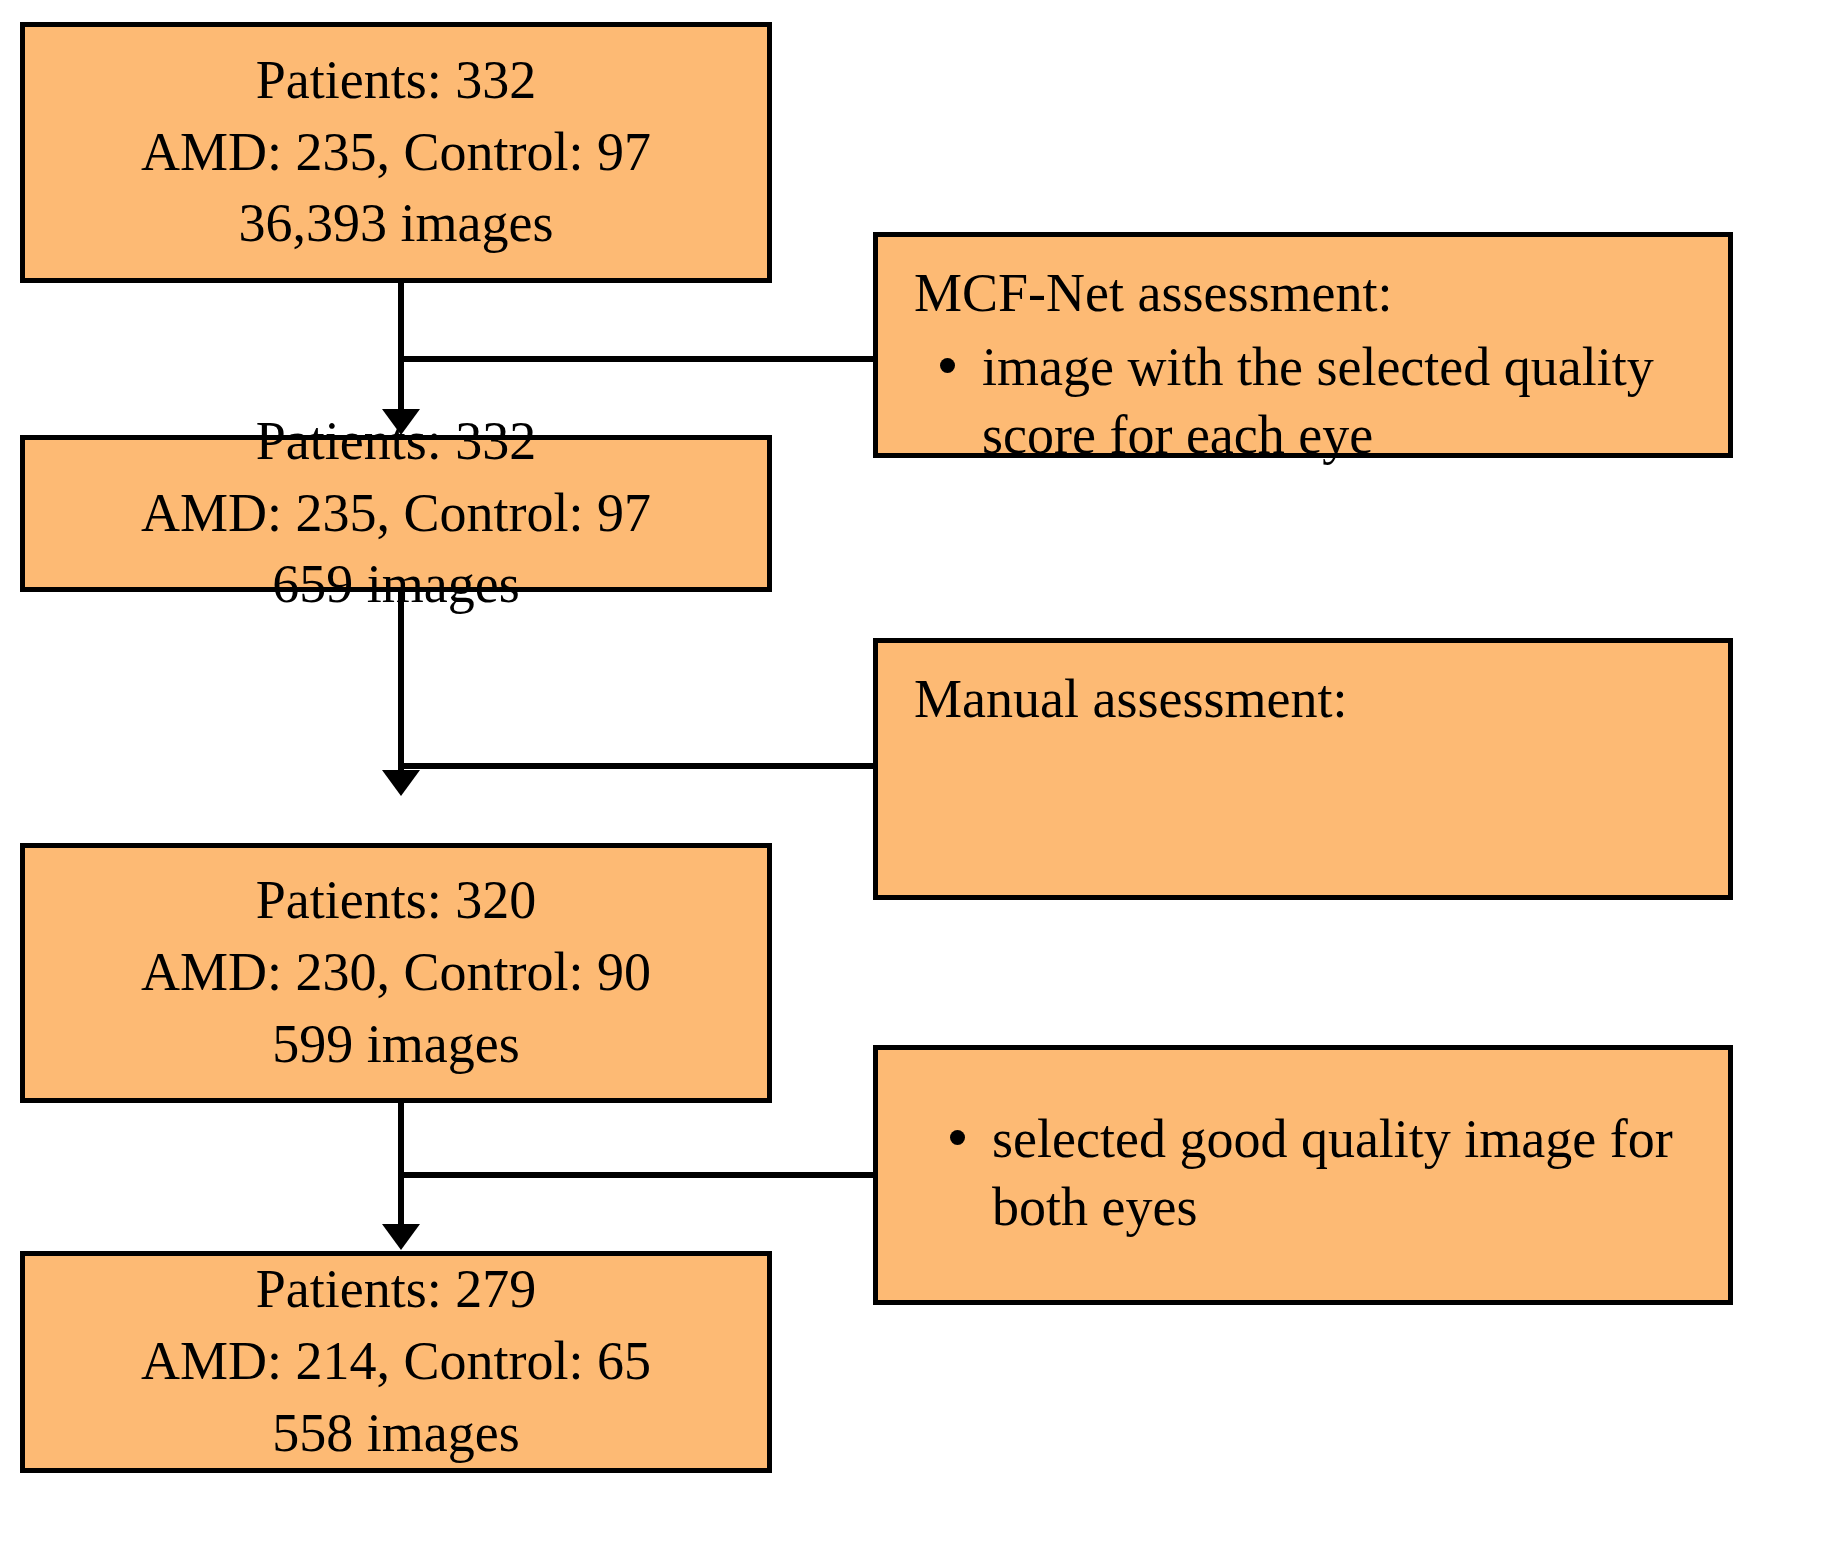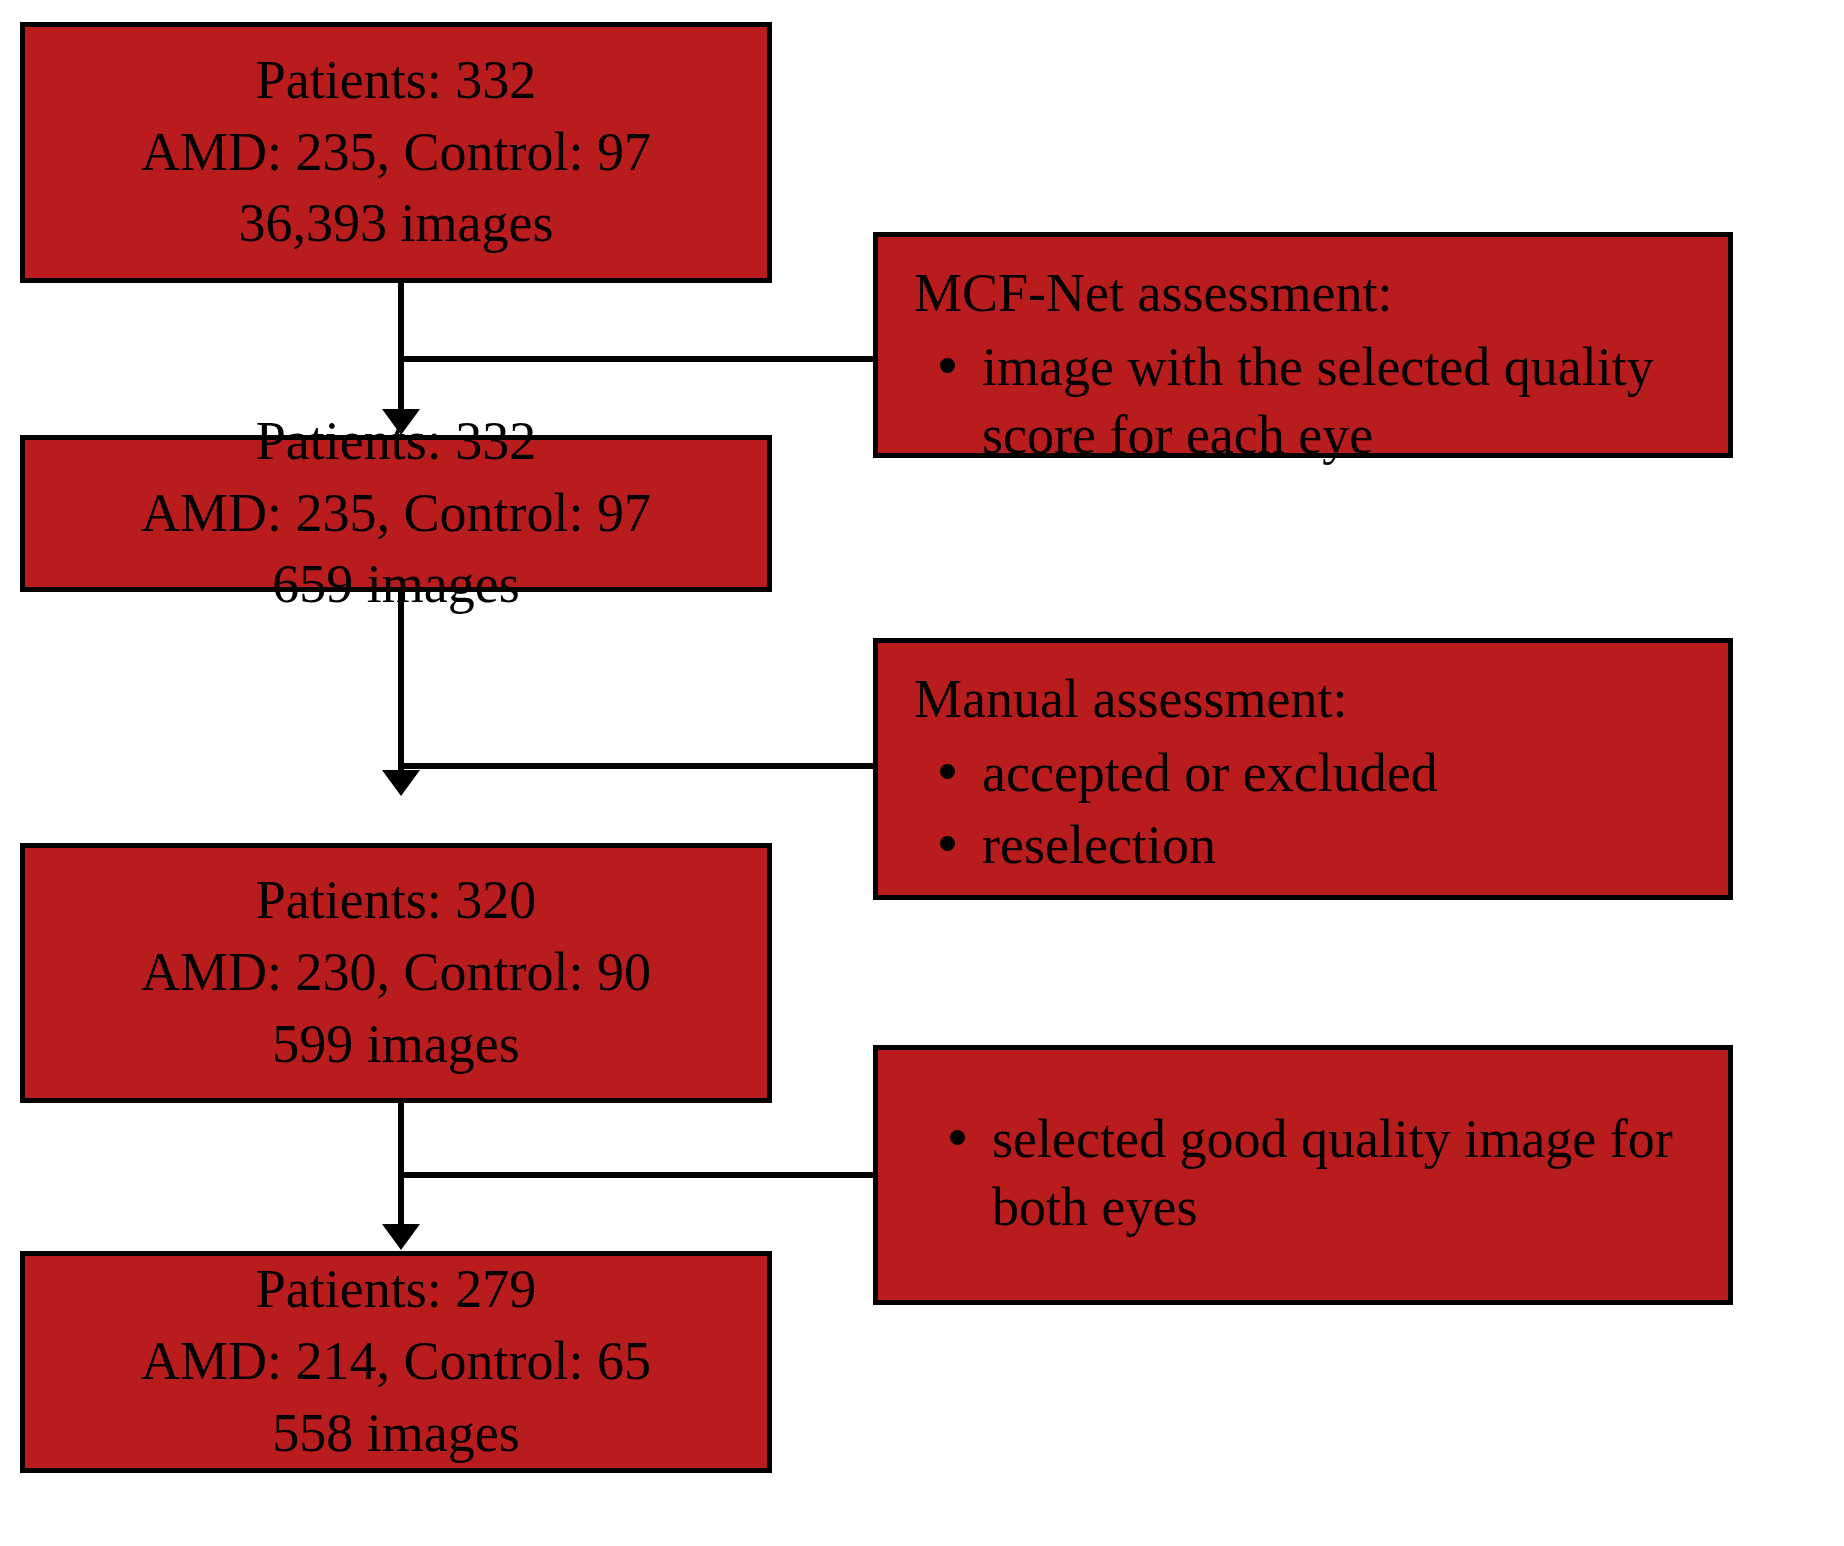--- a/index.html
+++ b/index.html
@@ -16,21 +16,21 @@
   }
   #flowchart {
     position: relative;
     width: 1844px;
     height: 1546px;
   }
   .box {
     position: absolute;
     box-sizing: border-box;
     border: 5px solid #000000;
-    background: #b91c1c;
+    background: #fdba74;
   }
   .left-box {
     left: 20px;
     width: 752px;
     display: flex;
     flex-direction: column;
     align-items: center;
     justify-content: center;
   }
   .left-box .line {
@@ -125,24 +125,20 @@
     <div class="line">AMD: 235, Control: 97</div>
     <div class="line">659 images</div>
   </div>
 
   <div class="v-line" style="left:398px; top:592px; height:180px;"></div>
   <div class="arrow-head" style="left:382px; top:770px;"></div>
   <div class="h-line" style="left:398px; top:763px; width:478px;"></div>
 
   <div class="box right-box" style="top:638px; height:262px;">
     <div class="heading">Manual assessment:</div>
-    <ul class="bullets">
-      <li><span class="bullet-dot"></span><span>accepted or excluded</span></li>
-      <li><span class="bullet-dot"></span><span>reselection</span></li>
-    </ul>
   </div>
 
   <div class="box left-box" style="top:843px; height:260px;">
     <div class="line">Patients: 320</div>
     <div class="line">AMD: 230, Control: 90</div>
     <div class="line">599 images</div>
   </div>
 
   <div class="v-line" style="left:398px; top:1103px; height:123px;"></div>
   <div class="arrow-head" style="left:382px; top:1224px;"></div>

